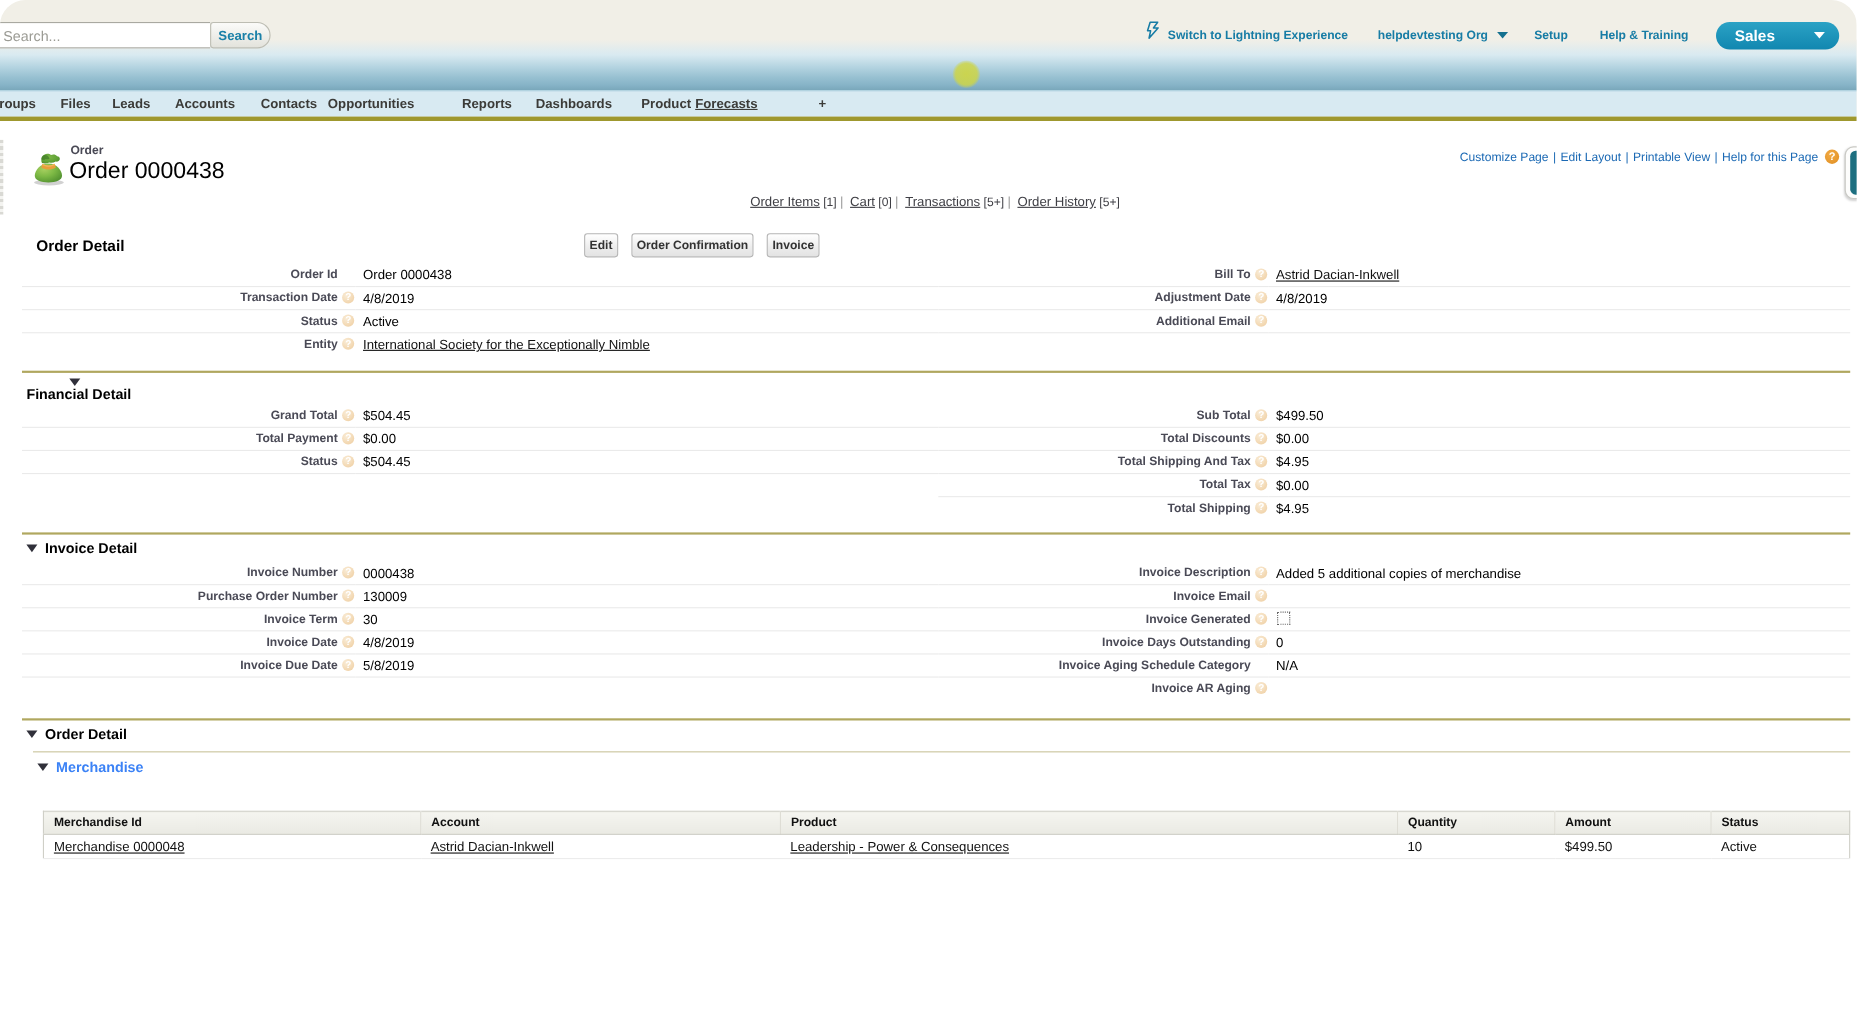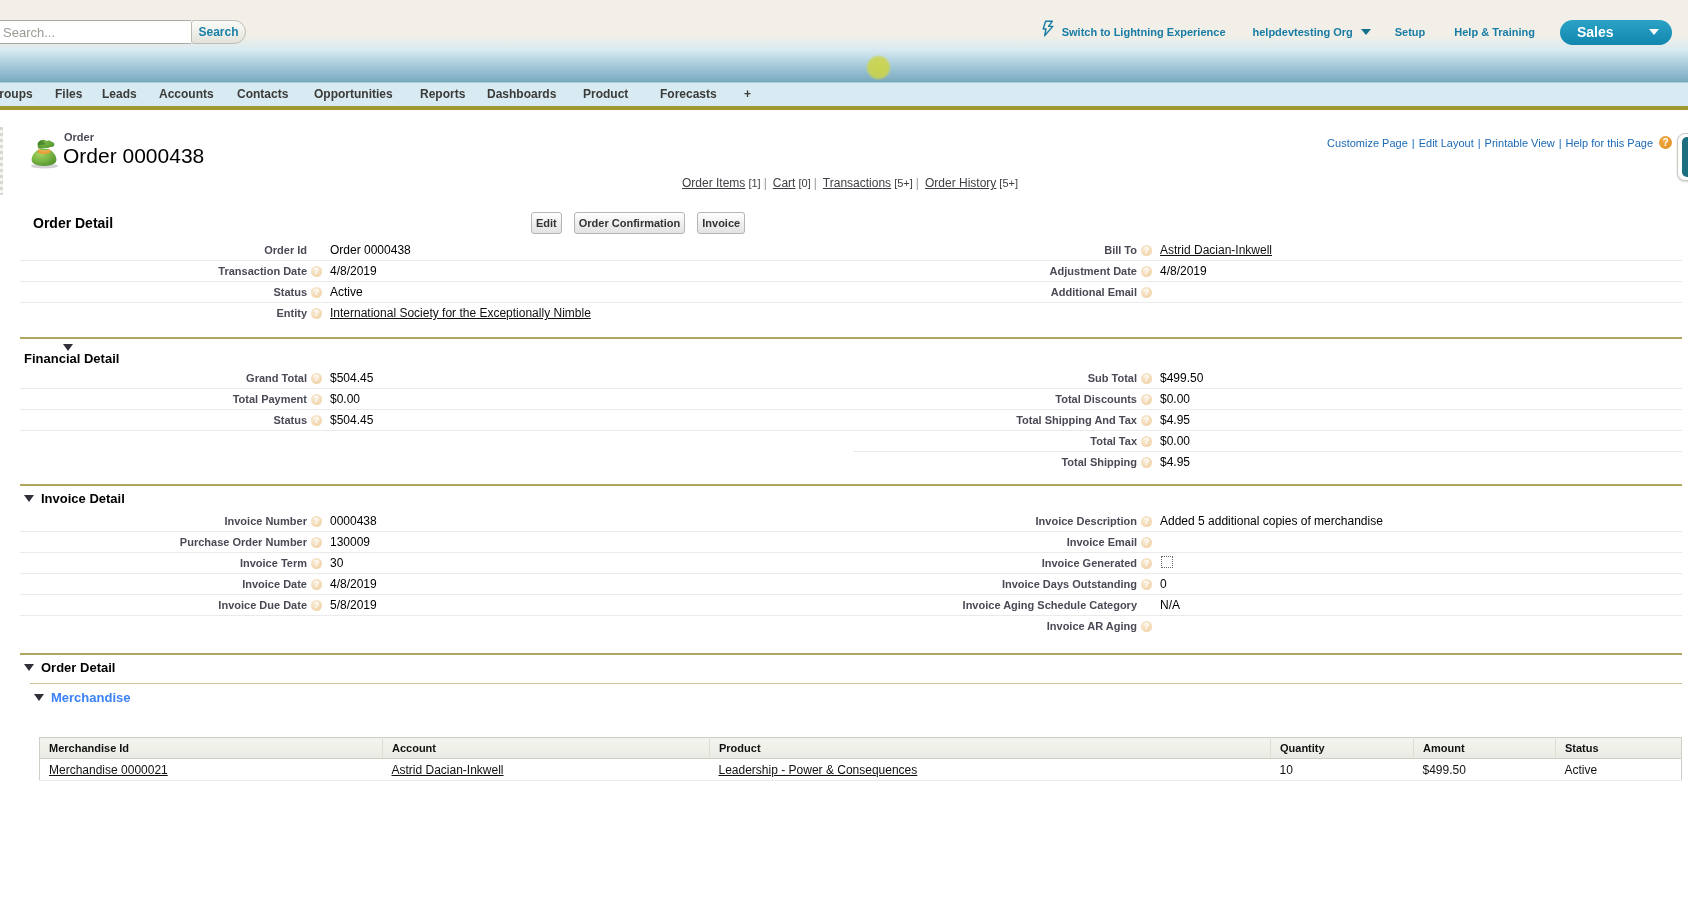--- a/index.html
+++ b/index.html
@@ -1,18 +1,18 @@
 <!DOCTYPE html>
 <html><head>
 <meta charset="utf-8">
 <style>
   * { margin:0; padding:0; box-sizing:border-box; }
   html,body { background:#fff; }
   body { font-family:"Liberation Sans", sans-serif; width:1688px; height:921px; overflow:hidden; }
-  #stage { position:relative; width:1688px; height:921px; background:#fff; overflow:hidden; }
+  #stage { position:relative; width:1688px; height:921px; background:#fff; overflow:hidden;border-radius:23px; }
 
   
   #topbar { position:absolute; left:0; top:0; width:1688px; height:110px; background:#f1efe7; }
   #topgrad { position:absolute; left:0; top:36px; width:1688px; height:46px;
     background:linear-gradient(180deg,#f1efe7 0%, #d9eaf1 30%, #b3d3e0 55%, #97c0d1 75%, #86b3c7 90%, #79a7ba 100%); }
   #tabbar { position:absolute; left:0; top:82px; width:1688px; height:24px; background:#d8eaf2; border-top:1px solid #a9cedd; }
   #oliveband { position:absolute; left:0; top:106px; width:1688px; height:4px; background:#9f982e; }
   #tabs { position:absolute; left:0; top:82px; width:1688px; height:24px; }
   .tab { position:absolute; top:4px; font-size:12px; font-weight:bold; color:#3b3b38; text-decoration:none; line-height:17px; cursor:pointer; }
 
@@ -145,25 +145,25 @@
         <span class="caret-down"></span>
       </div>
     </div>
 
     <div id="tabs">
         <a class="tab" style="left: -10px;">Groups</a>
         <a class="tab" style="left: 55px;">Files</a>
         <a class="tab" style="left: 102px;">Leads</a>
         <a class="tab" style="left: 159px;">Accounts</a>
         <a class="tab" style="left: 237px;">Contacts</a>
-        <a class="tab" style="left: 314px;">Opportunities</a>
+        <a class="tab" style="left: 298px;">Opportunities</a>
         <a class="tab" style="left: 420px;">Reports</a>
         <a class="tab" style="left: 487px;">Dashboards</a>
         <a class="tab" style="left: 583px;">Product</a>
-        <a class="tab" style="left: 660px;">Forecasts</a>
+        <a class="tab" style="left: 632px; text-decoration: underline;">Forecasts</a>
         <a class="tab" style="left: 744px;">+</a>
       </div>
     <div id="click-dot"></div>
   </div>
 
   <div id="sidebar-nub"></div>
 
   <div id="entity-icon">
     <svg width="32" height="33" viewBox="0 0 32 33">
       <defs>
@@ -346,21 +346,21 @@
           <th>Merchandise Id</th>
           <th>Account</th>
           <th>Product</th>
           <th>Quantity</th>
           <th>Amount</th>
           <th>Status</th>
         </tr>
       </thead>
     <tbody>
         <tr>
-          <td><a>Merchandise 0000021</a></td>
+          <td><a>Merchandise 0000048</a></td>
           <td><a>Astrid Dacian-Inkwell</a></td>
           <td><a>Leadership - Power &amp; Consequences</a></td>
           <td>10</td>
           <td>$499.50</td>
           <td>Active</td>
         </tr>
       </tbody>
   </table>
 
 </div>

